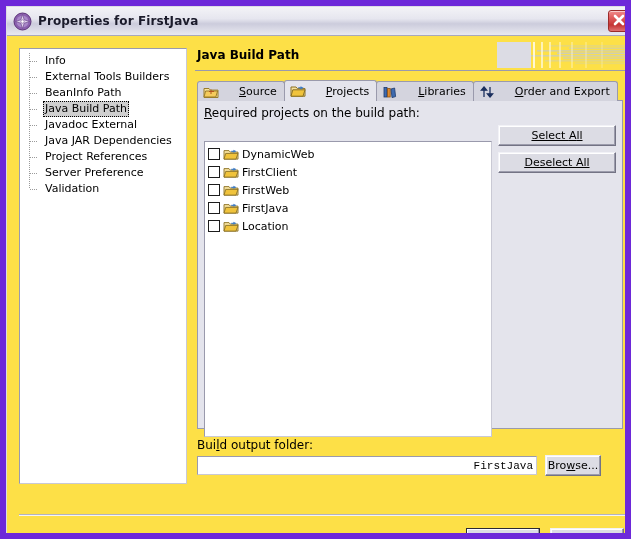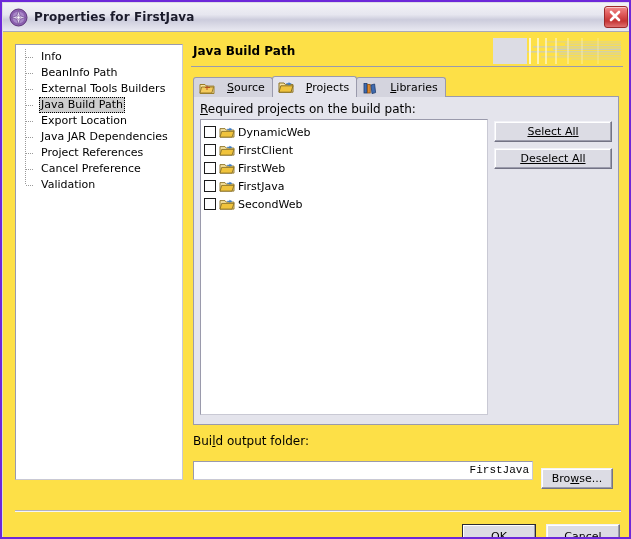--- a/index.html
+++ b/index.html
@@ -13,21 +13,21 @@
     color: #000000;
     -webkit-font-smoothing: none;
   }
 
   .window {
     position: relative;
     width: 631px;
     height: 539px;
     box-sizing: border-box;
     background: #dcdce4;
-    border: 2px solid #6d28d9;
+    border: 6px solid #6d28d9;
     overflow: hidden;
     padding-left: 35px;
   }
 
   
   .titlebar {
     position: absolute;
     left: 1px; top: 1px;
     width: 629px;
     height: 29px;
@@ -156,21 +156,21 @@
     margin-left: 2px;
     display: flex;
     align-items: flex-end;
     z-index: 2;
   }
   .tab {
     height: 20px;
     box-sizing: border-box;
     display: flex;
     align-items: center;
-    gap: 12px;
+    gap: 20px;
     padding: 0 7px 0 5px;
     font-size: 11px;
     background: #d4d4de;
     border: 1px solid #9a9aac;
     border-bottom: none;
     border-radius: 3px 3px 0 0;
     margin-right: -1px;
     cursor: pointer;
     white-space: nowrap;
   }
@@ -205,20 +205,21 @@
   .listbox {
     width: 340px;
     height: 296px;
     box-sizing: border-box;
     background: #ffffff;
     border: 1px solid #9a9aac;
     border-right-color: #c9c9d4;
     border-bottom-color: #c9c9d4;
     overflow: hidden;
     padding: 3px 0 0 3px;
+    margin-top: 18px;
   }
   .list-item {
     height: 18px;
     display: flex;
     align-items: center;
     gap: 3px;
     font-size: 11px;
     cursor: default;
   }
   .chk {
@@ -276,21 +277,21 @@
     border: 1px solid #9a9aac;
     border-right-color: #c9c9d4;
     border-bottom-color: #c9c9d4;
     font-family: Liberation Mono, monospace;
     font-size: 11px;
     color: #000;
     padding: 0 3px;
     line-height: 17px;
     text-align: right;
   }
-  .btn-browse { width: 72px; height: 21px; margin-top: 17px; }
+  .btn-browse { width: 56px; height: 21px; }
 
   
   .footer-sep {
     position: absolute;
     left: 12px; top: 478px;
     width: 606px; height: 1px;
     background: #b3b3c0;
     border-bottom: 1px solid #f4f4f8;
   }
   .footer-btns {
@@ -329,51 +330,51 @@
 
     <div class="tree-panel">
       <div class="tree-item">
         <span class="dots-v"></span>
         <span class="dots-h"></span>
         <span class="label-txt">Info</span>
       </div>
       <div class="tree-item">
         <span class="dots-v"></span>
         <span class="dots-h"></span>
+        <span class="label-txt">External Tools Builders</span>
+      </div>
+      <div class="tree-item">
+        <span class="dots-v"></span>
+        <span class="dots-h"></span>
         <span class="label-txt">BeanInfo Path</span>
       </div>
-      <div class="tree-item">
-        <span class="dots-v"></span>
-        <span class="dots-h"></span>
-        <span class="label-txt">External Tools Builders</span>
-      </div>
       <div class="tree-item selected">
         <span class="dots-v"></span>
         <span class="dots-h"></span>
         <span class="label-txt">Java Build Path</span>
       </div>
       <div class="tree-item">
         <span class="dots-v"></span>
         <span class="dots-h"></span>
-        <span class="label-txt">Export Location</span>
+        <span class="label-txt">Javadoc External</span>
       </div>
       <div class="tree-item">
         <span class="dots-v"></span>
         <span class="dots-h"></span>
         <span class="label-txt">Java JAR Dependencies</span>
       </div>
       <div class="tree-item">
         <span class="dots-v"></span>
         <span class="dots-h"></span>
         <span class="label-txt">Project References</span>
       </div>
       <div class="tree-item">
         <span class="dots-v"></span>
         <span class="dots-h"></span>
-        <span class="label-txt">Cancel Preference</span>
+        <span class="label-txt">Server Preference</span>
       </div>
       <div class="tree-item last">
         <span class="dots-v"></span>
         <span class="dots-h"></span>
         <span class="label-txt">Validation</span>
       </div>
     </div>
 
     <div class="content">
 
@@ -433,20 +434,33 @@
         </div>
         <div class="tab">
           <span class="ico">
             <svg width="16" height="14" viewBox="0 0 16 14">
               <rect x="2" y="2.5" width="3" height="9.5" fill="#3f6bb0" stroke="#1e3a6b" stroke-width="0.8"></rect>
               <rect x="5.6" y="3.5" width="2.6" height="8.5" fill="#e08a2e" stroke="#8a4f10" stroke-width="0.8"></rect>
               <path d="M9 4 l3.6 -1 1 8.6 -3.6 1 z" fill="#3f6bb0" stroke="#1e3a6b" stroke-width="0.8"></path>
             </svg>
           </span>
           <span><u>L</u>ibraries</span>
+        </div>
+        <div class="tab">
+          <span class="ico">
+            <svg width="16" height="14" viewBox="0 0 16 14">
+              <g stroke="#1b2f5e" stroke-width="1.3" fill="#1b2f5e">
+                <path d="M5 12 V3"></path>
+                <path d="M5 2 l2.6 3.2 h-5.2 z"></path>
+                <path d="M11 2 v9"></path>
+                <path d="M11 12 l2.6 -3.2 h-5.2 z"></path>
+              </g>
+            </svg>
+          </span>
+          <span><u>O</u>rder and Export</span>
         </div>
       </div>
 
       <div class="tab-panel">
         <div class="field-label"><u>R</u><span>equired projects on the build path:</span></div>
 
         <div class="proj-row">
           <div class="listbox">
             <div class="list-item">
               <span class="chk"></span>
@@ -499,21 +513,21 @@
             <div class="list-item">
               <span class="chk"></span>
               <span class="folder-ico">
                 <svg width="16" height="13" viewBox="0 0 16 13">
                   <path d="M1 2.6 h5 l1.3 1.5 H15 v7 H1 Z" fill="#f7e3a0" stroke="#8a7024" stroke-width="0.9"></path>
                   <path d="M2.7 5.4 h12.3 l-2 5.7 H1 Z" fill="#f0c33c" stroke="#8a7024" stroke-width="0.9"></path>
                   <path d="M10.4 1.8 l3.2 1.5 -3.2 1.5 z" fill="#3f7cc4"></path>
                   <rect x="8.2" y="2.8" width="2.8" height="1.1" fill="#3f7cc4"></rect>
                 </svg>
               </span>
-              <span>SecondWeb</span>
+              <span>Location</span>
             </div>
           </div>
 
           <div class="side-buttons">
             <button class="btn btn-side">
               <span>Select <u>A</u>ll</span>
             </button>
             <button class="btn btn-side">
               <span><u>D</u>eselect All</span>
             </button>

